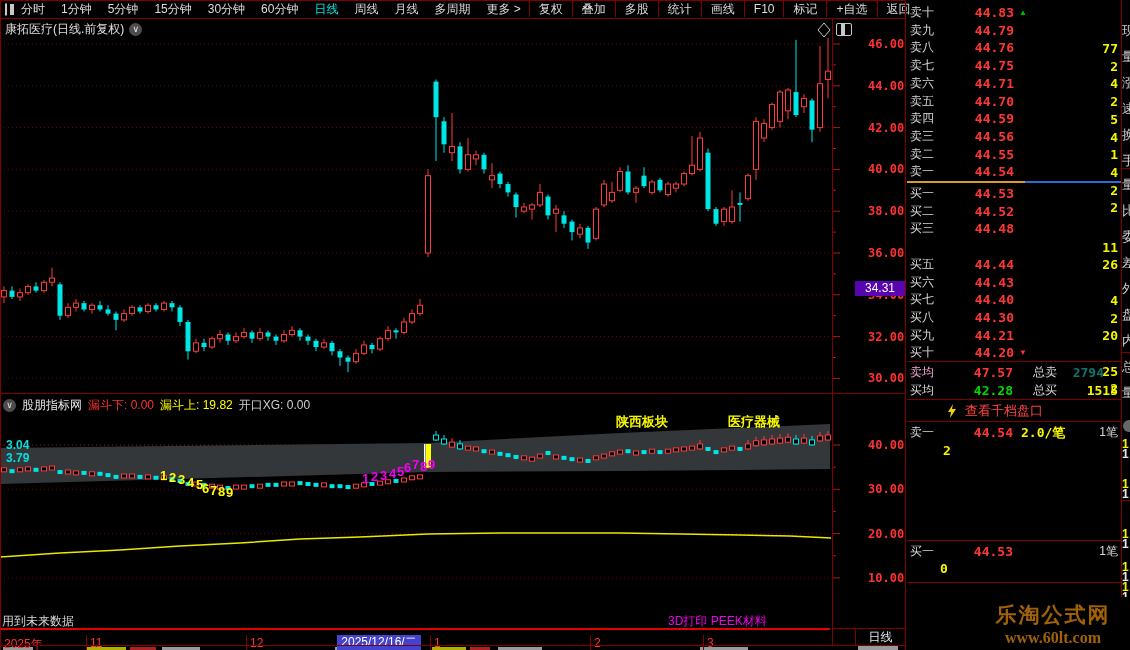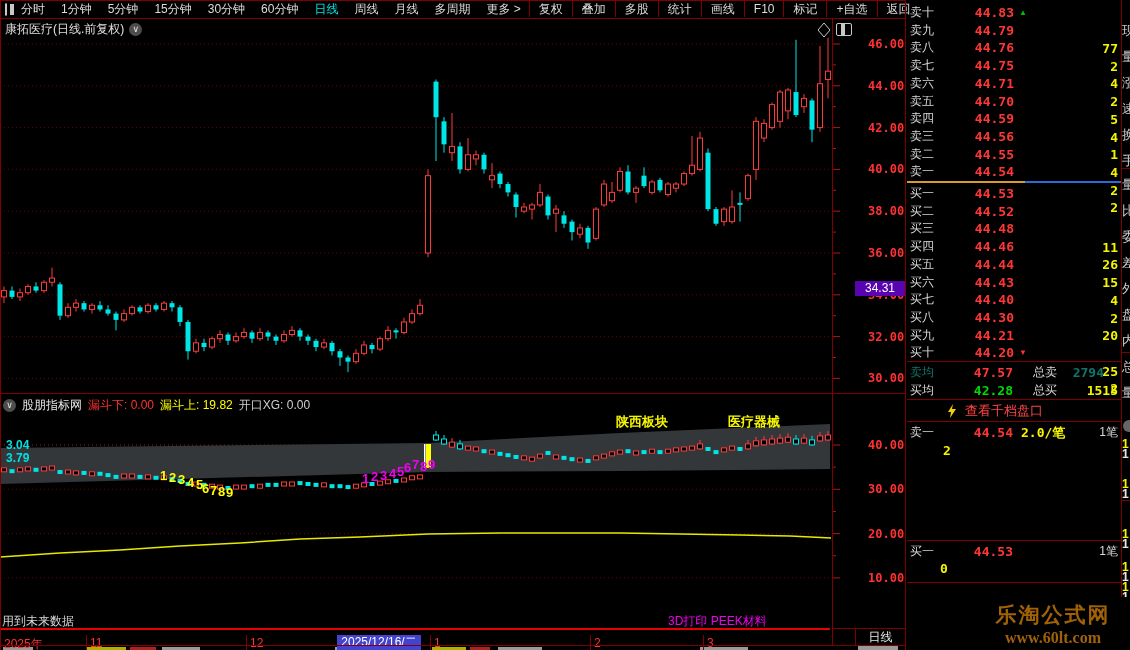--- a/index.html
+++ b/index.html
@@ -611,25 +611,20 @@
       <div class="ob-row" style="top: 202.7px;">
         <span class="ob-name">买二</span>
         <span class="ob-price num">44.52</span>
         <span class="ob-vol num">11</span>
       </div>
       <div class="ob-row" style="top: 220.4px;">
         <span class="ob-name">买三</span>
         <span class="ob-price num">44.48</span>
         <span class="ob-vol num">26</span>
       </div>
-      <div class="ob-row" style="top: 238.1px;">
-        <span class="ob-name">买四</span>
-        <span class="ob-price num">44.46</span>
-        <span class="ob-vol num">15</span>
-      </div>
       <div class="ob-row" style="top: 255.8px;">
         <span class="ob-name">买五</span>
         <span class="ob-price num">44.44</span>
         <span class="ob-vol num">4</span>
       </div>
       <div class="ob-row" style="top: 273.5px;">
         <span class="ob-name">买六</span>
         <span class="ob-price num">44.43</span>
         <span class="ob-vol num">2</span>
       </div>
@@ -648,21 +643,21 @@
         <span class="ob-price num">44.21</span>
         <span class="ob-vol num">25</span>
       </div>
       <div class="ob-row" style="top: 344.3px;">
         <span class="ob-name">买十</span>
         <span class="ob-price num">44.20</span>
         <span class="ob-vol num">2</span>
         <span class="ob-marker" style="color: rgb(255, 50, 50);">▼</span>
       </div>
       <div class="avg-row" style="top: 364px;">
-        <span style="position:absolute;left:3px;color:#0f766e;">卖均</span>
+        <span style="position:absolute;left:3px;color:#f9a8d4;">卖均</span>
         <span class="num" style="position: absolute; left: 52px; width: 54px; text-align: right; font-size: 13px; color: rgb(255, 54, 54);">47.57</span>
         <span style="position:absolute;left:126px;color:#d8d8d8;">总卖</span>
         <span class="num" style="position:absolute;right:17px;color:#0f766e;font-size:13px;">2794</span>
       </div>
       <div class="avg-row" style="top: 382px;">
         <span style="position:absolute;left:3px;color:#d8d8d8;">买均</span>
         <span class="num" style="position: absolute; left: 52px; width: 54px; text-align: right; font-size: 13px; color: rgb(0, 216, 0);">42.28</span>
         <span style="position:absolute;left:126px;color:#d8d8d8;">总买</span>
         <span class="num" style="position:absolute;right:3px;color:#f5f500;font-size:13px;">1515</span>
       </div>

